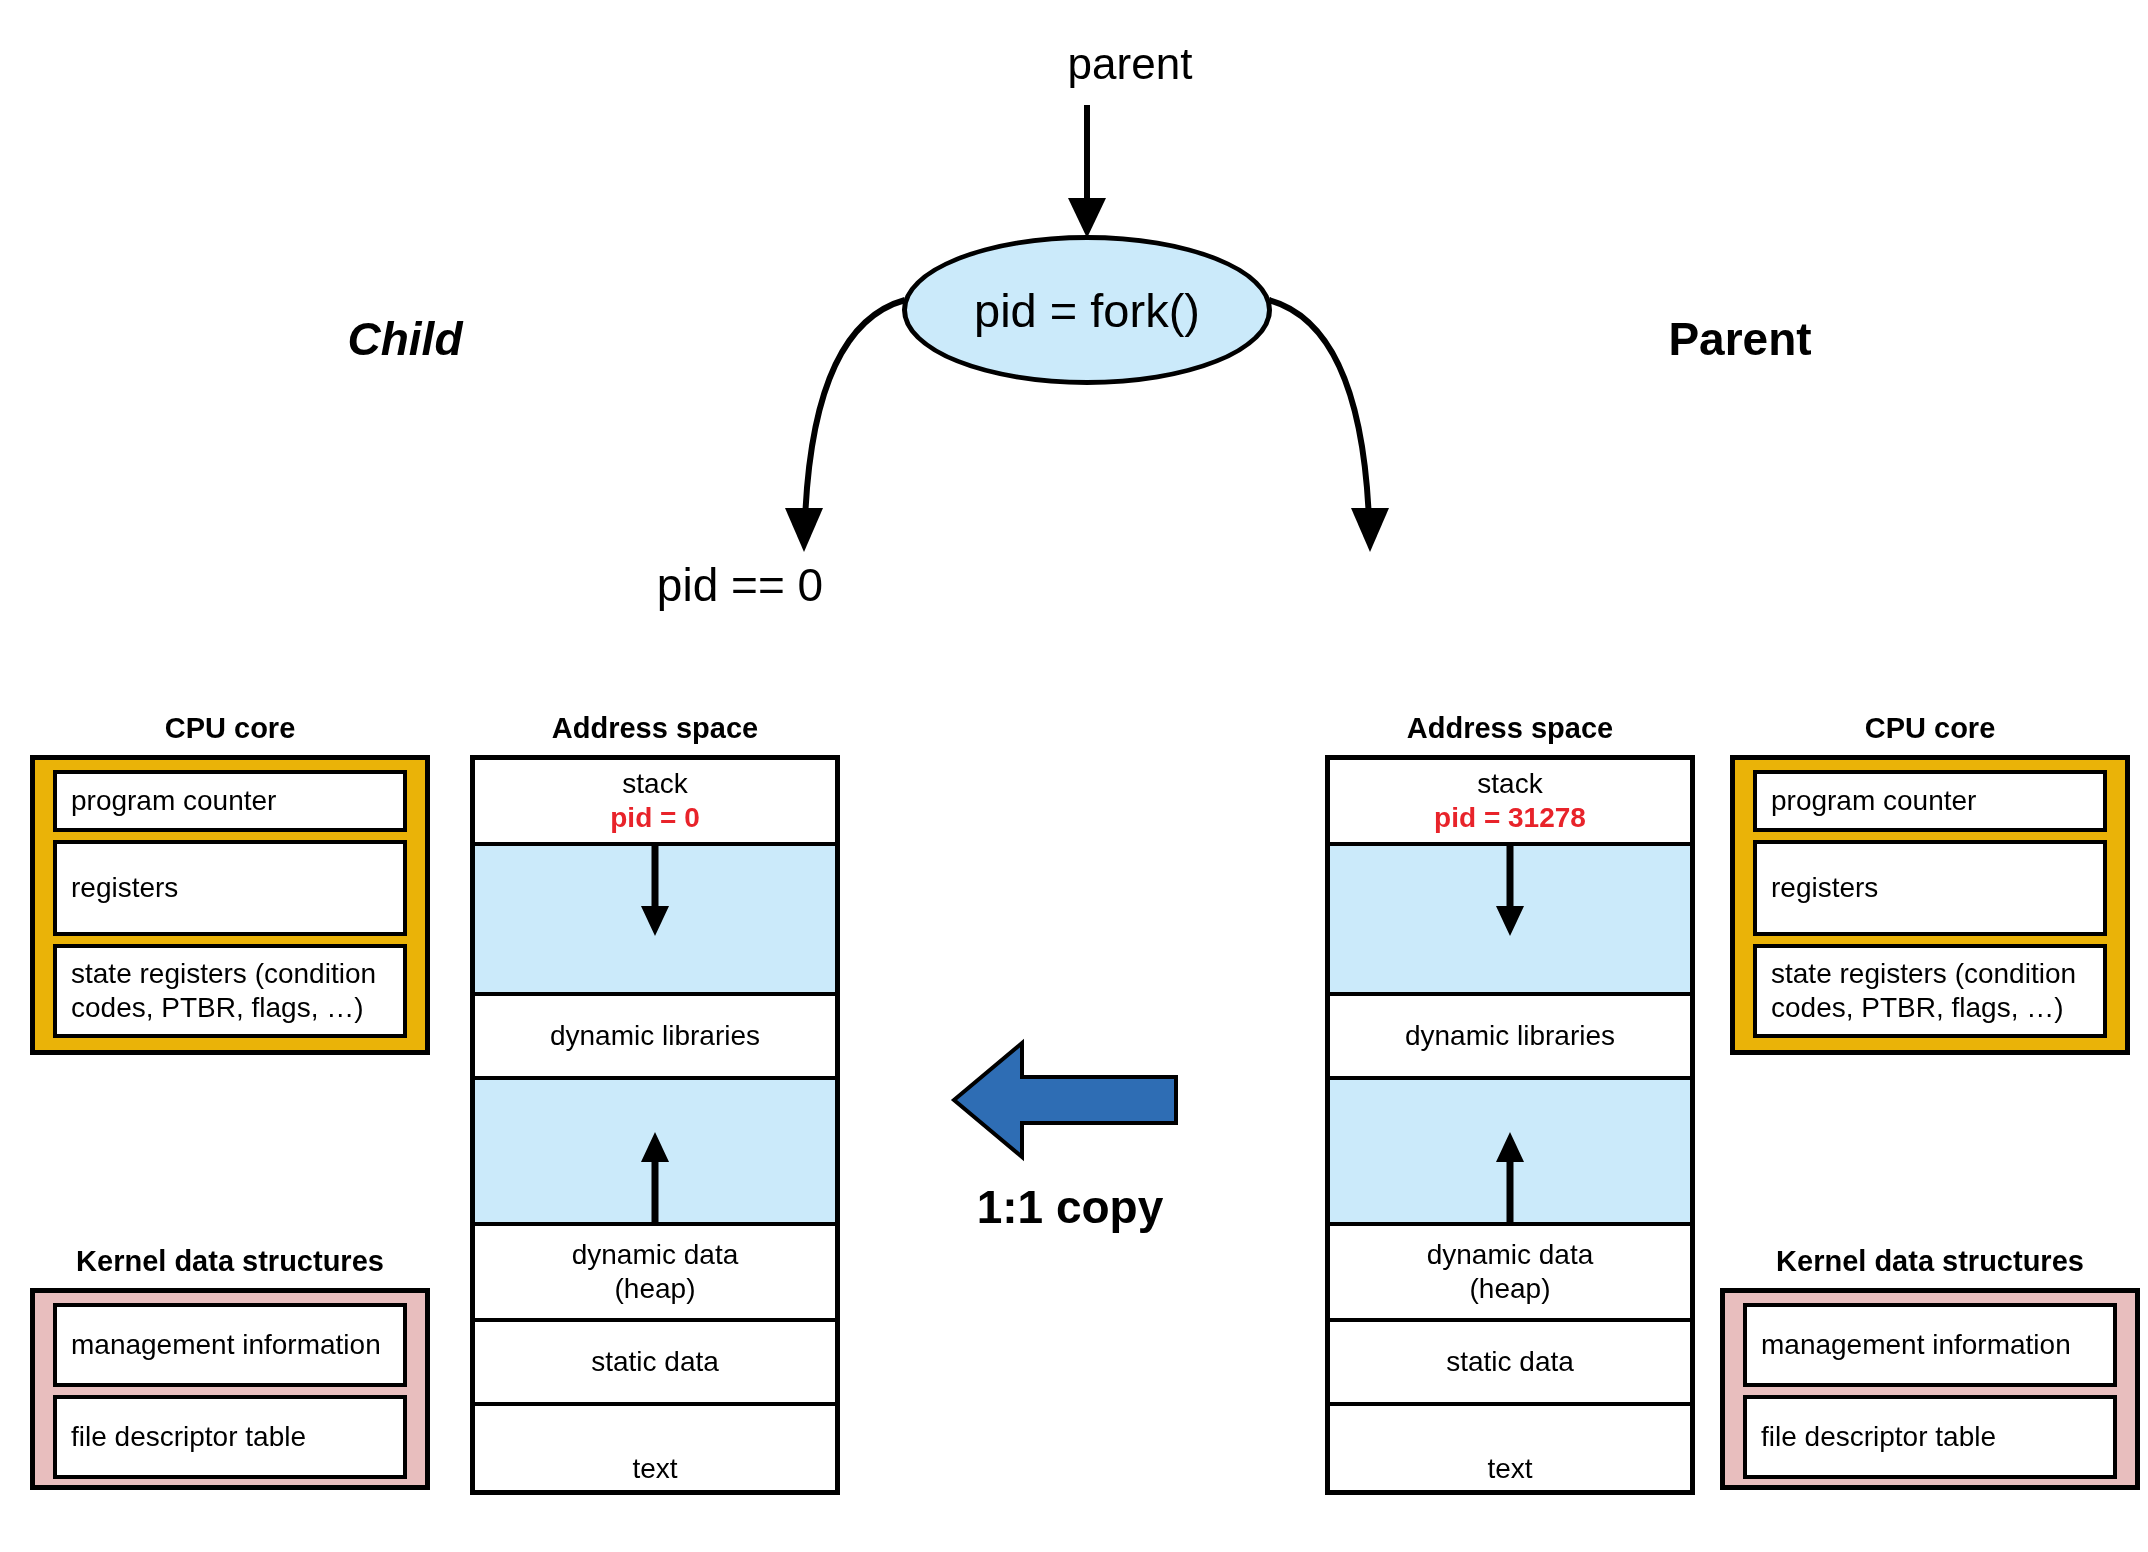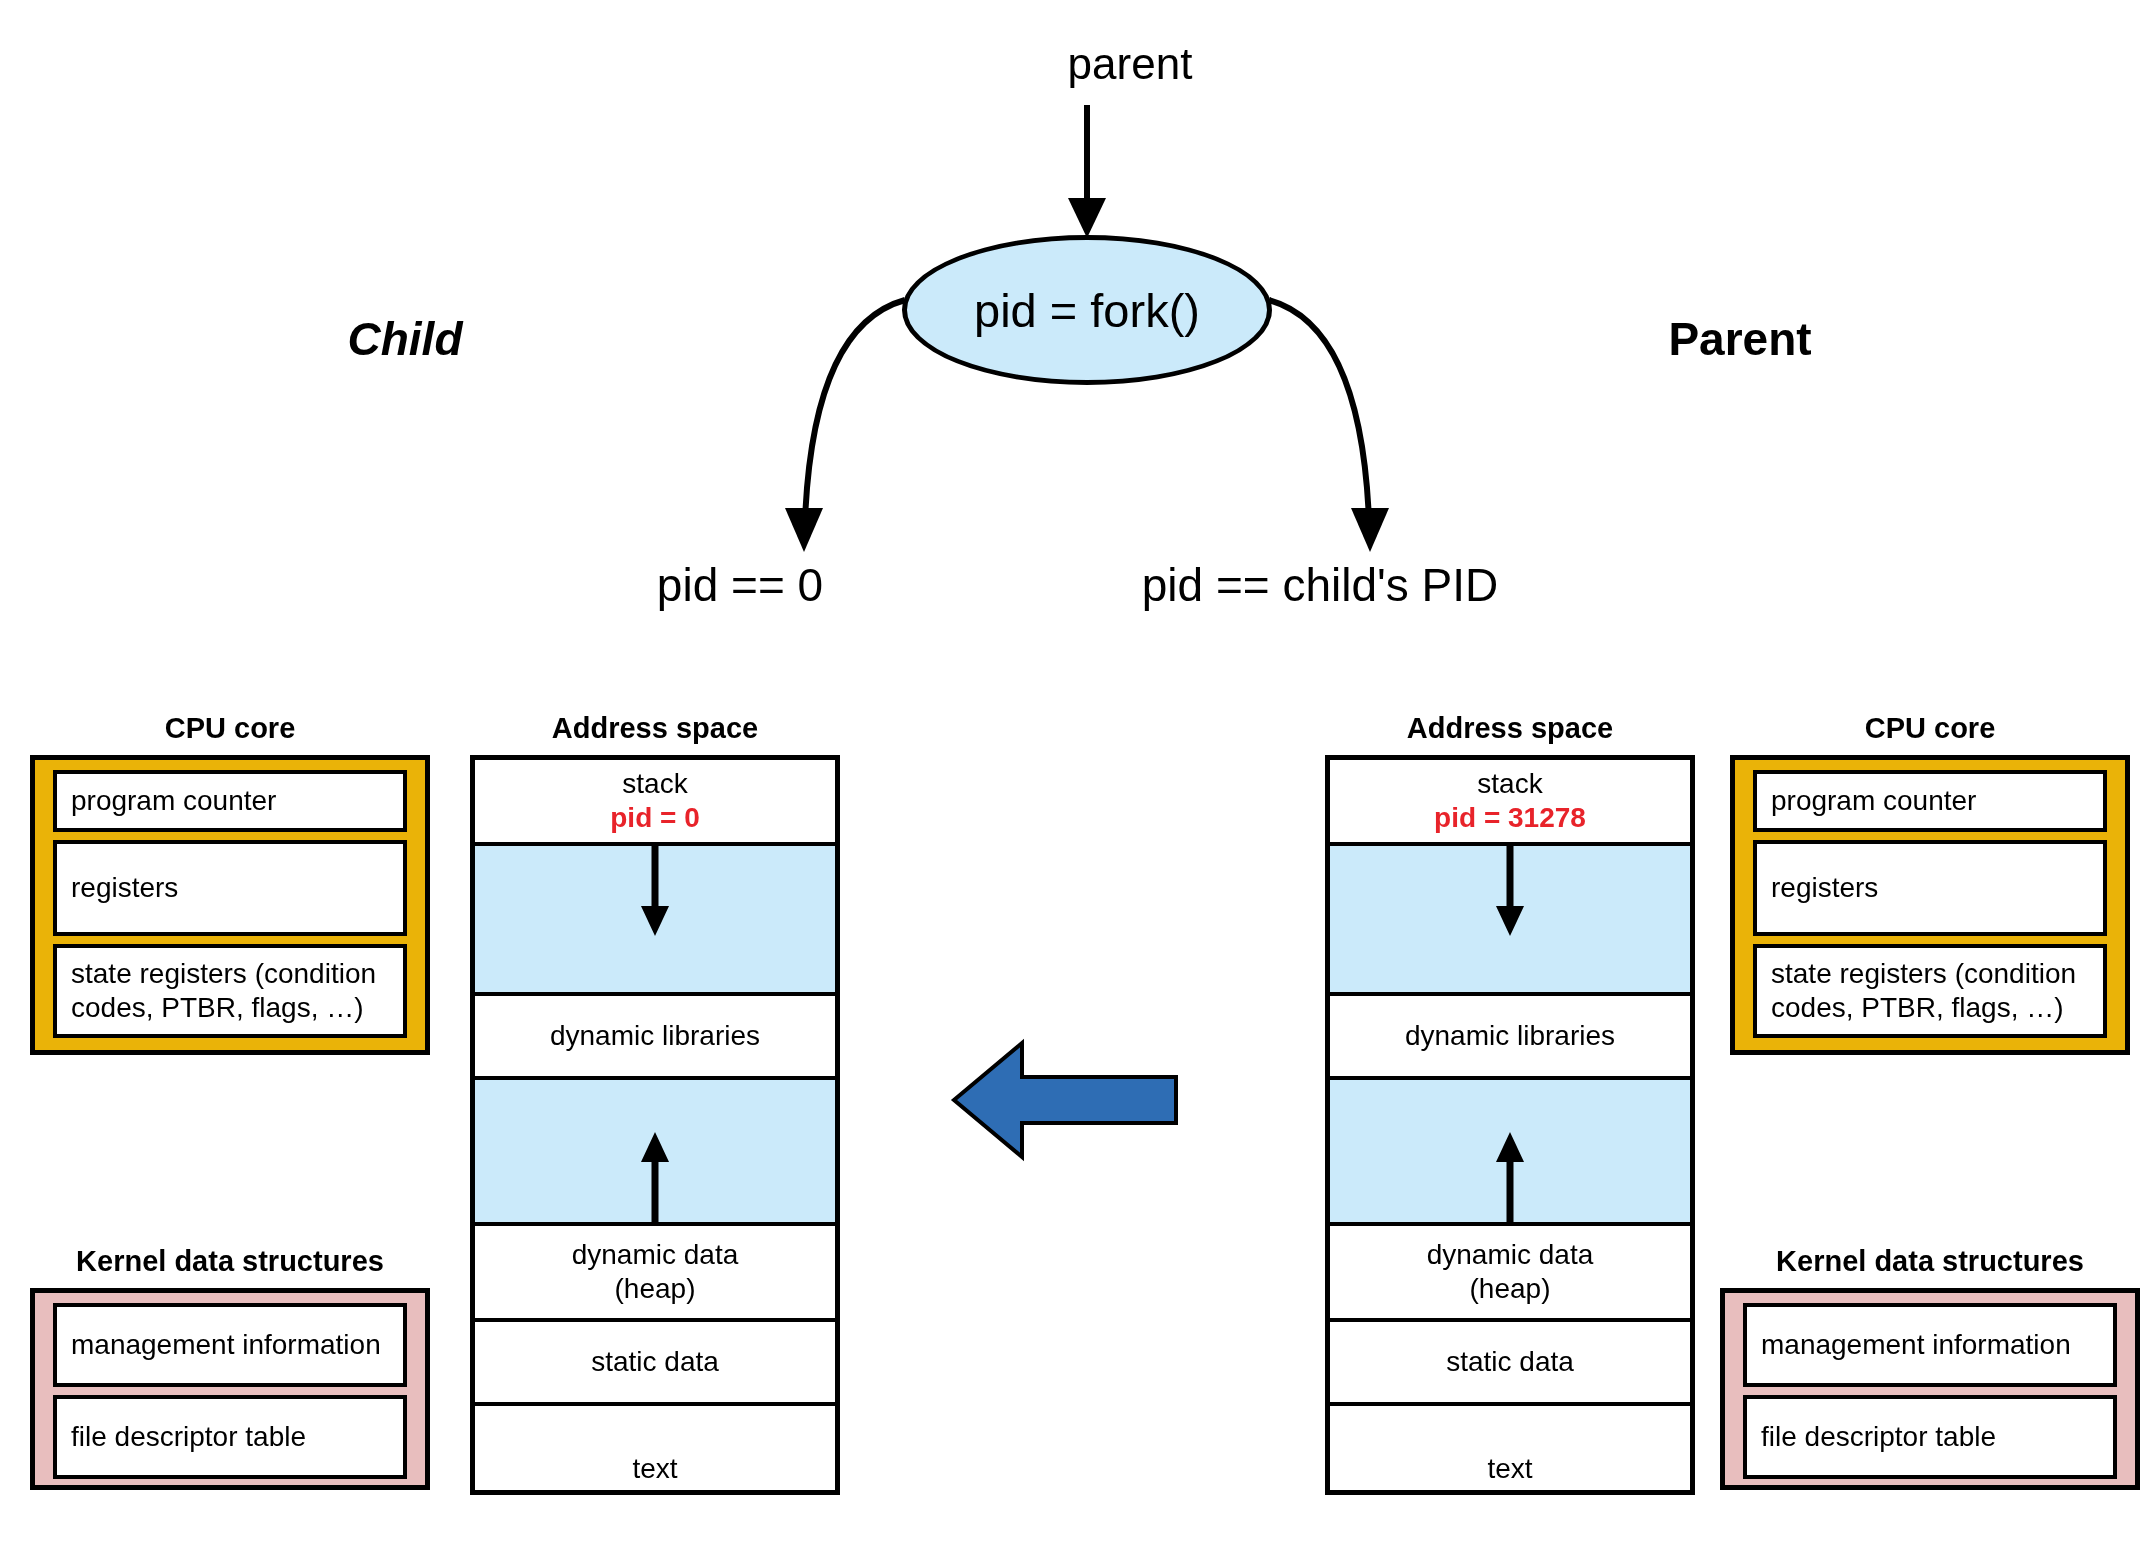--- a/index.html
+++ b/index.html
@@ -200,21 +200,20 @@
     <polygon points="1370,552 1351,508 1389,508" fill="#000"></polygon>
   </svg>
 
   <div class="abs" id="fork-ellipse">
     <span id="fork-ellipse-label">pid = fork()</span>
   </div>
 
   <div class="abs" id="child-word">Child</div>
   <div class="abs" id="parent-word-big">Parent</div>
   <div class="abs" id="pid-zero">pid == 0</div>
-  <div class="abs" id="pid-child">pid == child's PID</div>
 
   <div class="abs col-head" id="head-cpu-left">CPU core</div>
   <div class="abs group-box cpu-box" id="cpu-left">
     <div class="inner-cell cell-pc">
         <span>program counter</span>
       </div>
     <div class="inner-cell cell-regs">
         <span>registers</span>
       </div>
     <div class="inner-cell cell-state">
@@ -261,20 +260,21 @@
       <span>static data</span>
     </div>
     <div class="as-seg seg-white seg-text last">
       <span>text</span>
     </div>
   </div>
 
   <svg class="abs" id="copy-arrow" viewBox="0 0 230 130">
     <polygon points="4,65 72,8 72,42 226,42 226,88 72,88 72,122" fill="#2E6DB4" stroke="#000" stroke-width="4" stroke-linejoin="miter"></polygon>
   </svg>
+  <div class="abs" id="copy-label">1:1 copy</div>
 
   <div class="abs col-head" id="head-as-right">Address space</div>
   <div class="as-box" id="as-right">
     <div class="as-seg seg-white seg-stack">
       <span>stack</span>
       <span class="pid-red">pid = 31278</span>
     </div>
     <div class="as-seg seg-blue seg-gap-top">
       <svg class="as-arrow down" viewBox="0 0 30 96">
         <line x1="15" y1="0" x2="15" y2="66" stroke="#000" stroke-width="7"></line>

